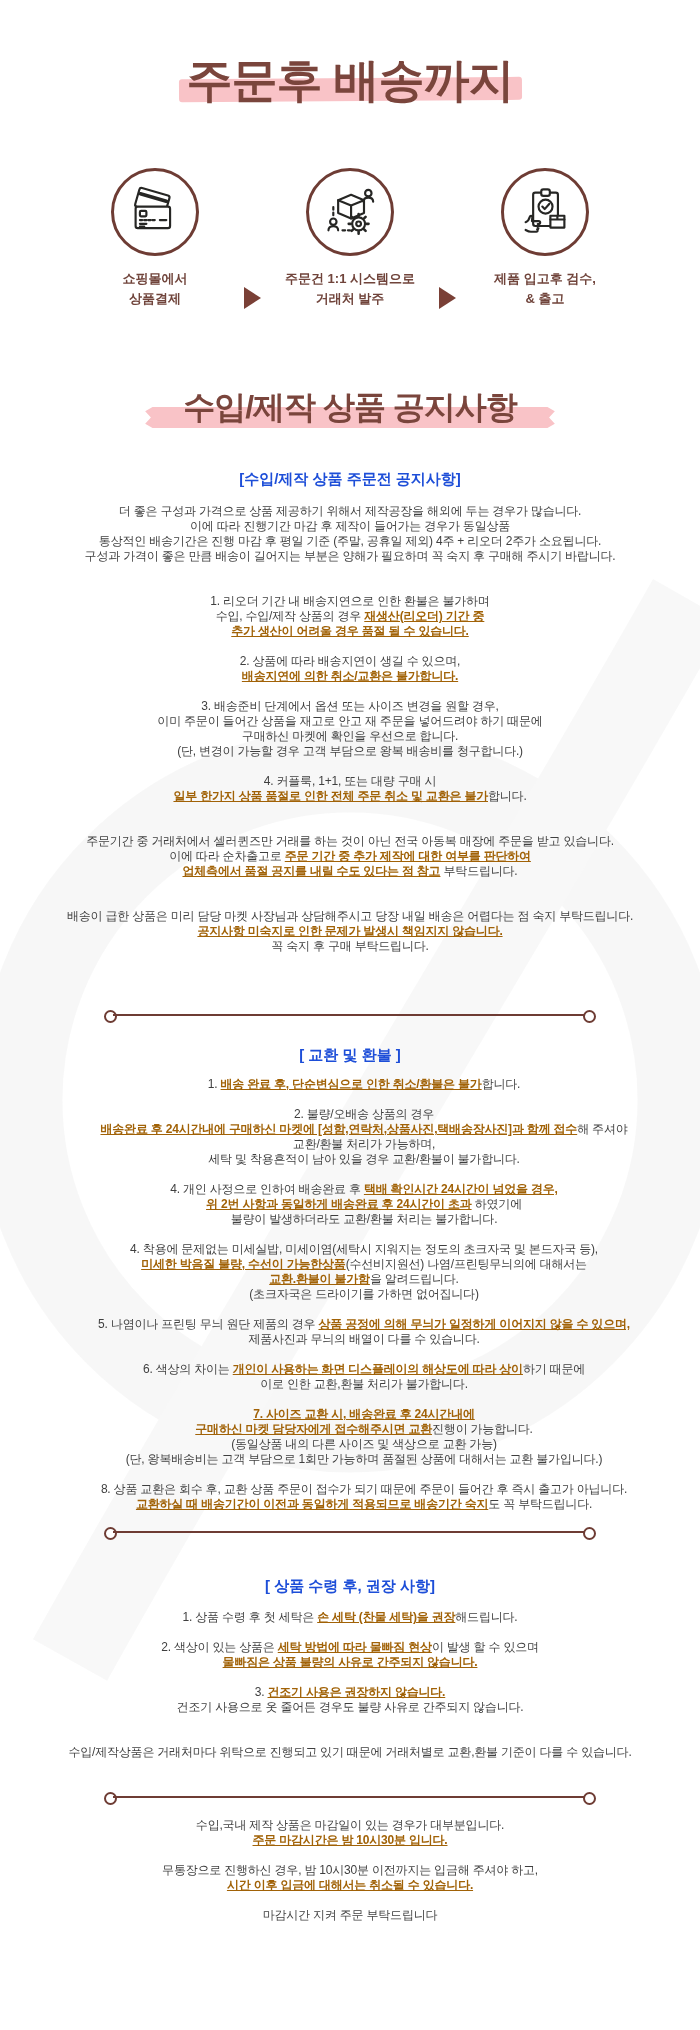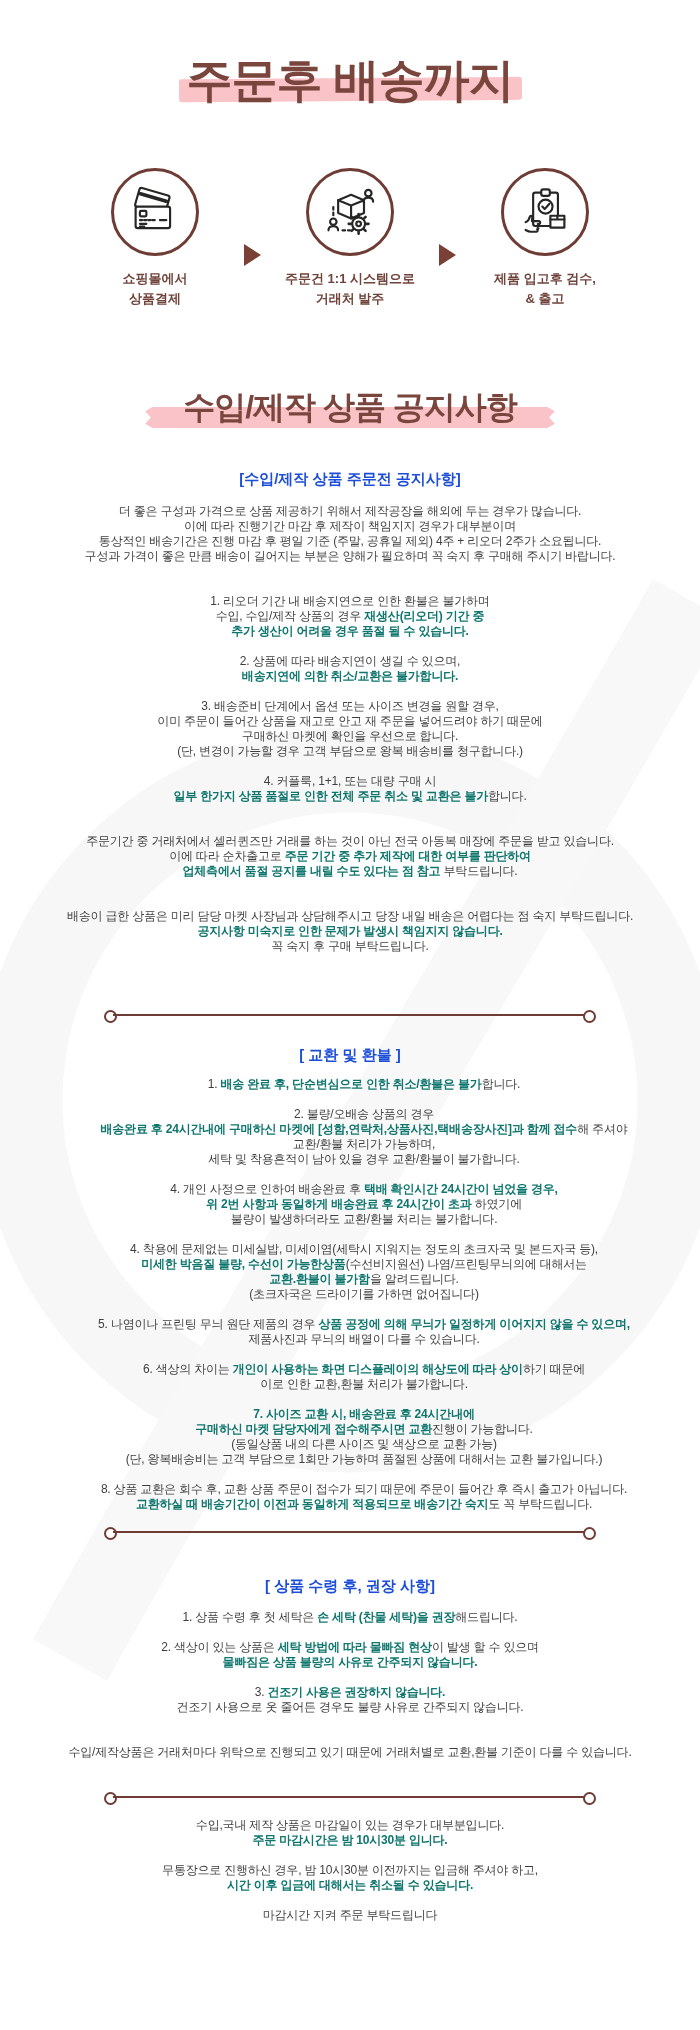--- a/index.html
+++ b/index.html
@@ -19,21 +19,21 @@
   .hero-title .txt{position:relative;z-index:1;}
   .hero-title .hl{position:absolute;z-index:0;left:-8px;right:-8px;bottom:3px;height:23px;
     background:#f9c3c7;border-radius:3px;transform:rotate(-.4deg);}
   .title1-wrap{padding-top:56px;}
   .title2-wrap{margin-top:76px;}
   .title2-wrap .hero-title{font-size:32px;line-height:44px;}
   .title2-wrap .hl{left:-38px;right:-38px;height:21px;bottom:1px;border-radius:0;transform:none;
     clip-path:polygon(1.8% 0,98.2% 0,100% 20%,98.6% 50%,100% 80%,98.2% 100%,1.8% 100%,0 80%,1.4% 50%,0 20%);}
 
   
-  .process{display:flex;justify-content:space-between;align-items:center;
+  .process{display:flex;justify-content:space-between;align-items:flex-end;
     width:566px;margin:64px auto 0;}
   .step{width:176px;text-align:center;}
   .circle{width:82px;height:82px;border:3px solid #6e3c34;border-radius:50%;
     margin:0 auto;background:#fff;display:flex;align-items:center;justify-content:center;}
   .circle svg{width:56px;height:56px;}
   .step-label{margin-top:13px;font-size:13px;font-weight:bold;color:#70443b;line-height:20px;white-space:nowrap;}
   .arrow{width:0;height:0;border-top:11px solid transparent;border-bottom:11px solid transparent;
     border-left:17px solid #7a4036;margin-top:33px;}
 
   
@@ -42,21 +42,21 @@
   .h-exchange{margin-top:26px;}
   .h-recommend{margin-top:40px;}
   .h-deadline{margin-top:42px;}
 
   .textblock{text-align:center;}
   .tb-prenotice{margin-top:18px;text-align:center;}
   .tb-exchange{margin-top:15px;padding-left:28px;}
   .tb-recommend{margin-top:17px;}
   .tb-deadline{margin-top:15px;}
   .line{height:15px;line-height:15px;font-size:12px;white-space:nowrap;color:#3f3f3f;letter-spacing:-.2px;}
-  .line span.r{color:#0f766e;font-weight:bold;}
+  .line span.r{color:#a16207;font-weight:bold;text-decoration:underline;}
 
   
   .divider{position:relative;width:486px;height:12px;margin:0 auto;}
   .divider .bar{position:absolute;top:5px;left:6px;right:6px;border-top:2.5px solid #6e3c34;}
   .divider::before,.divider::after{content:"";position:absolute;top:1px;width:9px;height:9px;
     border:2.5px solid #6e3c34;border-radius:50%;background:#fff;}
   .divider::before{left:-3px;}
   .divider::after{right:-3px;}
   .d1{margin-top:55px;}
   .d2{margin-top:14px;}
@@ -146,21 +146,21 @@
   <div class="title-wrap title2-wrap">
     <div class="hero-title">
       <span class="hl"></span>
       <span class="txt">수입/제작 상품 공지사항</span>
     </div>
   </div>
 
   <div class="bracket-header h-prenotice">[수입/제작 상품 주문전 공지사항]</div>
   <div class="textblock tb-prenotice">
       <div class="line"><span>더 좋은 구성과 가격으로 상품 제공하기 위해서 제작공장을 해외에 두는 경우가 많습니다.</span></div>
-      <div class="line"><span>이에 따라 진행기간 마감 후 제작이 책임지지 경우가 대부분이며</span></div>
+      <div class="line"><span>이에 따라 진행기간 마감 후 제작이 들어가는 경우가 동일상품</span></div>
       <div class="line"><span>통상적인 배송기간은 진행 마감 후 평일 기준 (주말, 공휴일 제외) 4주 + 리오더 2주가 소요됩니다.</span></div>
       <div class="line"><span>구성과 가격이 좋은 만큼 배송이 길어지는 부분은 양해가 필요하며 꼭 숙지 후 구매해 주시기 바랍니다.</span></div>
       <div class="line blank"></div>
       <div class="line blank"></div>
       <div class="line"><span>1. 리오더 기간 내 배송지연으로 인한 환불은 불가하며</span></div>
       <div class="line"><span>수입, 수입/제작 상품의 경우 </span><span class="r">재생산(리오더) 기간 중</span></div>
       <div class="line"><span class="r">추가 생산이 어려울 경우 품절 될 수 있습니다.</span></div>
       <div class="line blank"></div>
       <div class="line"><span>2. 상품에 따라 배송지연이 생길 수 있으며,</span></div>
       <div class="line"><span class="r">배송지연에 의한 취소/교환은 불가합니다.</span></div>

